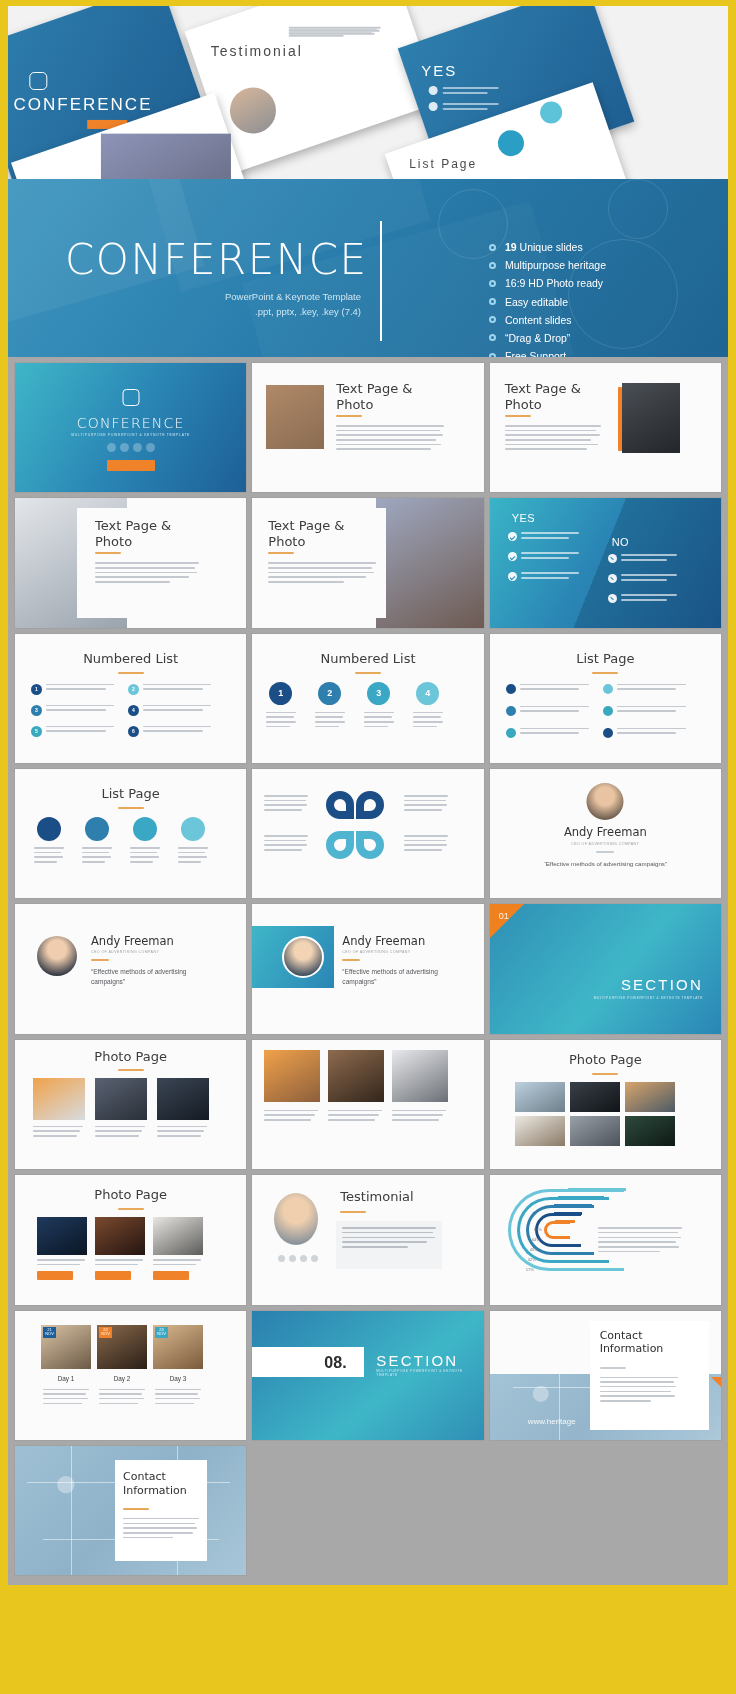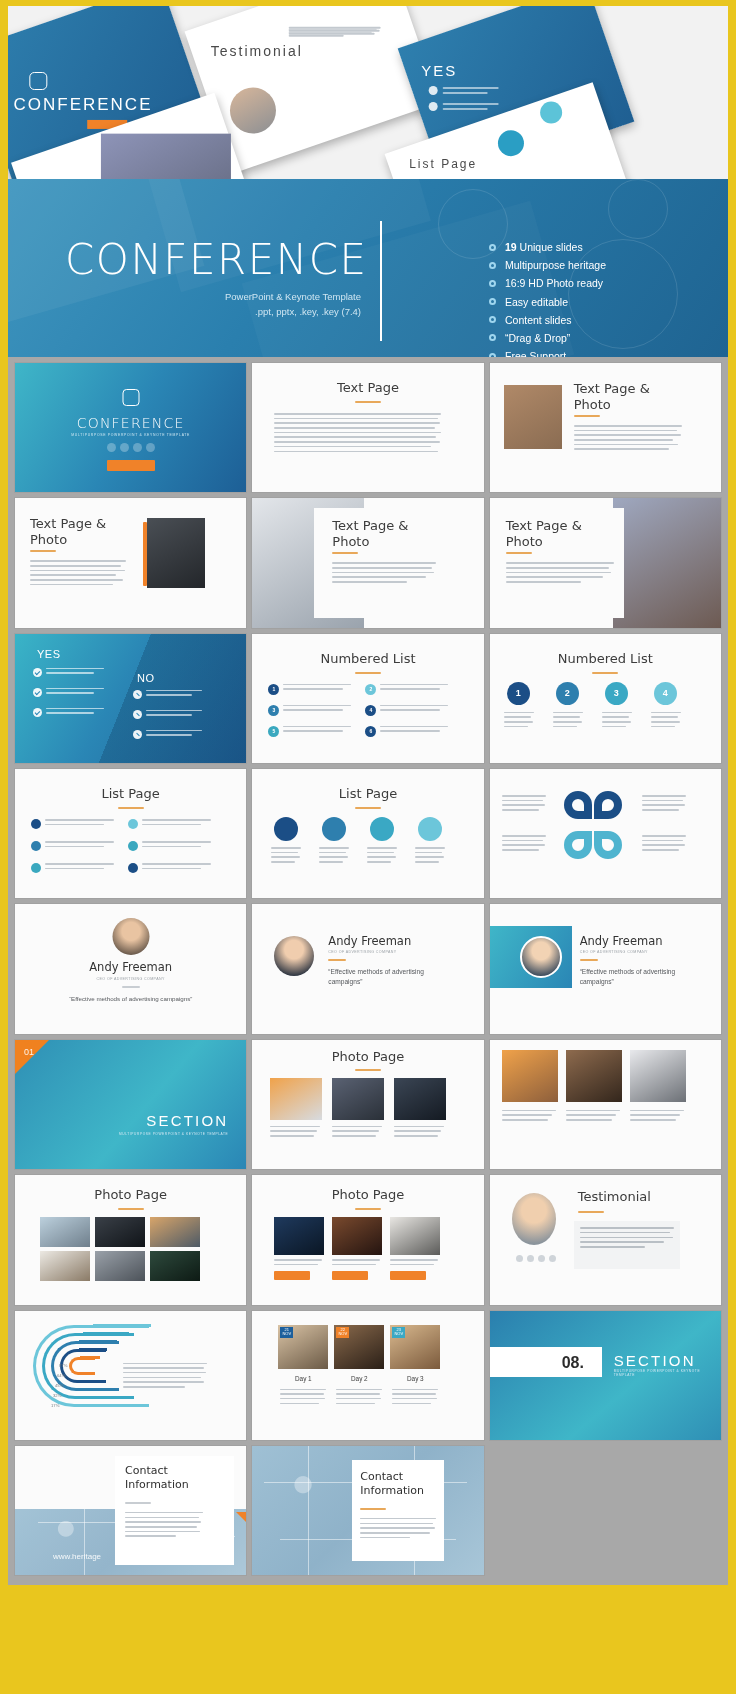--- a/index.html
+++ b/index.html
@@ -315,35 +315,20 @@
         <div class="cov-sub" style="top:70px;">MULTIPURPOSE POWERPOINT &amp; KEYNOTE TEMPLATE</div>
         <div class="cov-soc" style="top:80px;">
           <i></i>
             <i></i>
           <i></i>
             <i></i>
         </div>
         <div class="btn-orange" style="left:50%;transform:translateX(-50%);top:97px;width:48px;height:11px;"></div>
       </div>
 
-      <div class="slide">
-        <div class="s-title" style="top:17px;">Text Page</div>
-        <div class="rule c" style="top:38px;"></div>
-        <div class="txtblock" style="left:22px;top:50px;width:167px;">
-          <div class="ln" style="width:100%"></div>
-            <div class="ln" style="width:98%"></div>
-          <div class="ln" style="width:99%"></div>
-            <div class="ln" style="width:96%"></div>
-          <div class="ln" style="width:100%"></div>
-            <div class="ln" style="width:97%"></div>
-          <div class="ln" style="width:99%"></div>
-            <div class="ln" style="width:94%"></div>
-          <div class="ln" style="width:98%"></div>
-        </div>
-      </div>
 
       <div class="slide">
         <div class="ph warm" style="left:14px;top:22px;width:58px;height:64px;"></div>
         <div class="s-title left" style="left:84px;top:18px;width:110px;line-height:1.2;">Text Page &amp; Photo</div>
         <div class="rule" style="left:84px;top:52px;"></div>
         <div class="txtblock" style="left:84px;top:62px;width:108px;">
           <div class="ln" style="width:100%"></div>
             <div class="ln" style="width:96%"></div>
           <div class="ln" style="width:99%"></div>
             <div class="ln" style="width:92%"></div>

